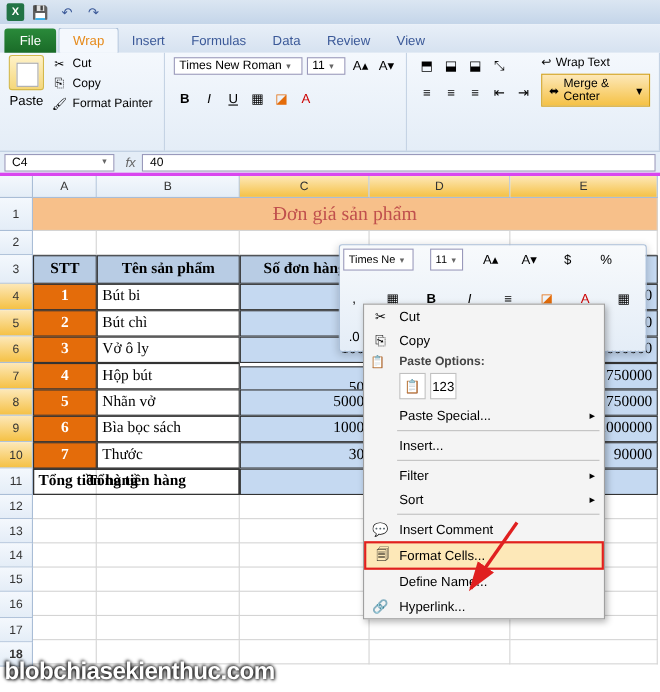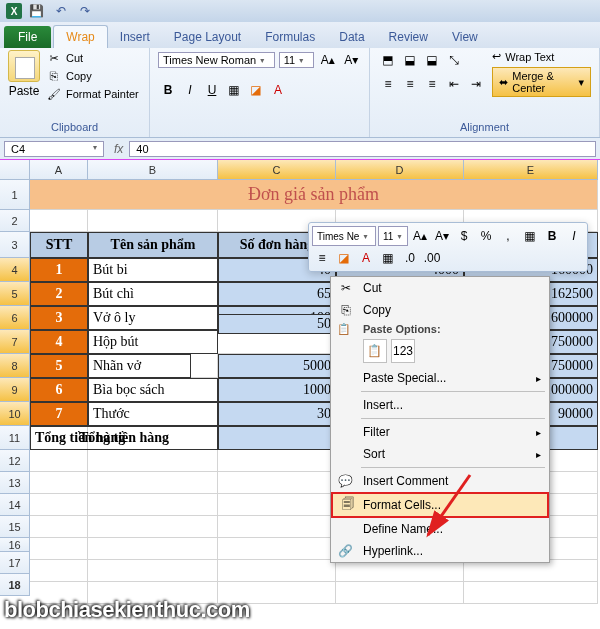--- a/index.html
+++ b/index.html
@@ -22,41 +22,41 @@
 .clip-side div { display: flex; align-items: center; gap: 4px; }
 .small-icon { width: 16px; height: 16px; display: inline-flex; align-items: center; justify-content: center; }
 .font-row1 { display: flex; gap: 4px; align-items: center; }
 .font-row2 { display: flex; gap: 2px; align-items: center; margin-top: 4px; }
 .combo { background: #fff; border: 1px solid #99b; padding: 1px 4px; font-size: 11px; display: flex; align-items: center; }
 .combo .drop { margin-left: 4px; font-size: 8px; color: #666; }
 .btn-sm { width: 20px; height: 20px; display: flex; align-items: center; justify-content: center; border: 1px solid transparent; font-size: 12px; }
 .align-body { display: flex; flex-direction: column; gap: 4px; }
 .align-row { display: flex; gap: 2px; align-items: center; }
 .merge-btn { background: linear-gradient(#fde8b8,#f5c145); border: 1px solid #d4a017; padding: 2px 6px; display: flex; align-items: center; gap: 4px; font-size: 11px; }
-.namebox-row { display: flex; align-items: center; background: #e4edf7; height: 22px; border-bottom: 1px solid #d946ef; }
+.namebox-row { display: flex; align-items: center; background: #e4edf7; height: 22px; border-bottom: 3px solid #d946ef; }
 .namebox { background: #fff; border: 1px solid #99b; width: 100px; padding: 1px 6px; margin: 0 4px; font-size: 11px; display: flex; }
 .fx { color: #666; font-style: italic; padding: 0 6px; }
 .fbar { background: #fff; flex: 1; padding: 1px 6px; font-size: 11px; border: 1px solid #99b; margin-right: 4px; }
 .grid-wrap { display: flex; }
 .rowheads { display: flex; flex-direction: column; }
 .colheads { display: flex; }
 .corner, .ch, .rh { background: linear-gradient(#f4f8fd,#e4edf7); border-right: 1px solid #a9bdd6; border-bottom: 1px solid #a9bdd6; display: flex; align-items: center; justify-content: center; font-size: 11px; color: #333; }
 .corner { width: 30px; height: 20px; }
 .ch { height: 20px; }
 .ch.sel, .rh.sel { background: linear-gradient(#fde8b8,#f5c145); }
 .rh { width: 30px; }
 .cells-area { position: relative; }
 .cell { position: absolute; border-right: 1px solid #d4d4d4; border-bottom: 1px solid #d4d4d4; padding: 2px 4px; font-size: 14px; display: flex; align-items: center; overflow: hidden; }
 .hdr-orange { background: #f7c08a; font-family: "Times New Roman", serif; font-size: 18px; color: #c0504d; justify-content: center; }
 .tbl-head { background: #b8cce4; border: 1px solid #333 !important; font-weight: bold; font-family: "Times New Roman", serif; justify-content: center; }
 .tbl-cell { border: 1px solid #333 !important; font-family: "Times New Roman", serif; }
 .stt { background: #e46c0a; color: #fff; justify-content: center; font-weight: bold; }
 .sel-blue { background: #c5d9f1; }
 .num { justify-content: flex-end; }
-.mini-toolbar { position: absolute; background: linear-gradient(#f8fafc,#e4edf7); border: 1px solid #a9bdd6; border-radius: 3px; padding: 3px; display: flex; flex-wrap: wrap; gap: 2px; width: 280px; box-shadow: 0 2px 8px rgba(0,0,0,0.2); }
+.mini-toolbar { position: absolute; background: linear-gradient(#f8fafc,#e4edf7); border: 1px solid #a9bdd6; border-radius: 3px; padding: 3px; display: flex; flex-wrap: wrap; gap: 15px; width: 280px; box-shadow: 0 2px 8px rgba(0,0,0,0.2); }
 .mini-toolbar .combo { font-size: 10px; }
 .context-menu { position: absolute; background: #f4f4f4; border: 1px solid #a0a0a0; box-shadow: 2px 2px 6px rgba(0,0,0,0.3); width: 220px; font-size: 12px; }
 .context-menu .mi { display: flex; align-items: center; padding: 4px 8px 4px 32px; position: relative; cursor: pointer; }
 .context-menu .mi .mico { position: absolute; left: 6px; width: 18px; height: 18px; display: flex; align-items: center; justify-content: center; }
 .context-menu .mi .sub { margin-left: auto; font-size: 10px; }
 .context-menu .hl { background: #fde8b8 !important; border: 2px solid #e02020 !important; padding: 4px 6px 4px 30px !important; }
 .context-menu .sep { height: 1px; background: #c0c0c0; margin: 2px 4px 2px 30px; }
 .context-menu .grp-label { padding: 2px 8px 2px 32px; font-weight: bold; color: #444; font-size: 11px; }
 .context-menu .paste-opts { display: flex; gap: 4px; padding: 2px 8px 4px 32px; }
 .context-menu .paste-opts .po { width: 24px; height: 24px; border: 1px solid #c0c0c0; background: #fff; display: flex; align-items: center; justify-content: center; }
@@ -70,21 +70,20 @@
   <div class="xl-icon">X</div>
   <div class="q-btn">💾</div>
   <div class="q-btn">↶</div>
   <div class="q-btn">↷</div>
 </div>
 
 <div class="tabs">
   <div class="file-tab">File</div>
   <div class="tab active">Wrap</div>
   <div class="tab">Insert</div>
-  <div class="tab">Page Layout</div>
   <div class="tab">Formulas</div>
   <div class="tab">Data</div>
   <div class="tab">Review</div>
   <div class="tab">View</div>
 </div>
 
 <div class="ribbon">
   <div class="group" style="width:150px">
     <div class="group-body">
       <div class="paste-big">
@@ -99,21 +98,20 @@
         <div>
             <span class="small-icon">⎘</span>
             <span>Copy</span>
           </div>
         <div>
             <span class="small-icon">🖌</span>
             <span>Format Painter</span>
           </div>
       </div>
     </div>
-    <div class="group-label">Clipboard</div>
   </div>
 
   <div class="group" style="width:220px">
     <div class="group-body" style="flex-direction:column">
       <div class="font-row1">
         <div class="combo" style="width:120px">
             <span>Times New Roman</span>
             <span class="drop">▾</span>
           </div>
         <div class="combo" style="width:36px">
@@ -162,21 +160,20 @@
             <span>↩</span>
             <span>Wrap Text</span>
           </div>
         <div class="merge-btn">
             <span>⬌</span>
             <span>Merge &amp; Center</span>
             <span class="drop">▾</span>
           </div>
       </div>
     </div>
-    <div class="group-label">Alignment</div>
   </div>
 </div>
 
 <div class="namebox-row">
   <div class="namebox">
       <span>C4</span>
       <span style="margin-left:auto;font-size:8px;color:#666">▾</span>
     </div>
   <span class="fx">fx</span>
   <div class="fbar">40</div>
@@ -194,21 +191,21 @@
         <div class="rh sel" style="height: 24px;">6</div>
         <div class="rh sel" style="height: 24px;">7</div>
         <div class="rh sel" style="height: 24px;">8</div>
         <div class="rh sel" style="height: 24px;">9</div>
         <div class="rh sel" style="height: 24px;">10</div>
         <div class="rh" style="height: 24px;">11</div>
         <div class="rh" style="height: 22px;">12</div>
         <div class="rh" style="height: 22px;">13</div>
         <div class="rh" style="height: 22px;">14</div>
         <div class="rh" style="height: 22px;">15</div>
-        <div class="rh" style="height: 14px;">16</div>
+        <div class="rh" style="height: 24px;">16</div>
         <div class="rh" style="height: 22px;">17</div>
         <div class="rh" style="height: 22px; font-weight: bold;">18</div>
       </div>
   </div>
   <div style="flex:1;position:relative">
     <div class="colheads" id="colheads">
         <div class="ch" style="width: 58px;">A</div>
         <div class="ch" style="width: 130px;">B</div>
         <div class="ch sel" style="width: 118px;">C</div>
         <div class="ch sel" style="width: 128px;">D</div>
@@ -321,25 +318,25 @@
         <div class="cell tbl-cell sel-blue num" style="left: 188px; top: 102px; width: 118px; height: 24px;">65</div>
         <div class="cell tbl-cell sel-blue num" style="left: 306px; top: 102px; width: 128px; height: 24px;"></div>
         <div class="cell tbl-cell sel-blue num" style="left: 434px; top: 102px; width: 134px; height: 24px;">162500</div>
         <div class="cell tbl-cell stt" style="left: 0px; top: 126px; width: 58px; height: 24px;">3</div>
         <div class="cell tbl-cell" style="left: 58px; top: 126px; width: 130px; height: 24px;">Vở ô ly</div>
         <div class="cell tbl-cell sel-blue num" style="left: 188px; top: 126px; width: 118px; height: 24px;">100</div>
         <div class="cell tbl-cell sel-blue num" style="left: 306px; top: 126px; width: 128px; height: 24px;"></div>
         <div class="cell tbl-cell sel-blue num" style="left: 434px; top: 126px; width: 134px; height: 24px;">600000</div>
         <div class="cell tbl-cell stt" style="left: 0px; top: 150px; width: 58px; height: 24px;">4</div>
         <div class="cell tbl-cell" style="left: 58px; top: 150px; width: 130px; height: 24px;">Hộp bút</div>
-        <div class="cell tbl-cell sel-blue num" style="left: 188px; top: 134px; width: 118px; height: 20px;">50</div>
+        <div class="cell tbl-cell sel-blue num" style="left: 188px; top: 153px; width: 118px; height: 40px;">50</div>
         <div class="cell tbl-cell sel-blue num" style="left: 306px; top: 150px; width: 128px; height: 24px;"></div>
         <div class="cell tbl-cell sel-blue num" style="left: 434px; top: 150px; width: 134px; height: 24px;">750000</div>
         <div class="cell tbl-cell stt" style="left: 0px; top: 174px; width: 58px; height: 24px;">5</div>
-        <div class="cell tbl-cell" style="left: 58px; top: 174px; width: 103px; height: 24px;">Nhãn vở</div>
+        <div class="cell tbl-cell" style="left: 58px; top: 174px; width: 130px; height: 24px;">Nhãn vở</div>
         <div class="cell tbl-cell sel-blue num" style="left: 188px; top: 174px; width: 118px; height: 24px;">5000</div>
         <div class="cell tbl-cell sel-blue num" style="left: 306px; top: 174px; width: 128px; height: 24px;"></div>
         <div class="cell tbl-cell sel-blue num" style="left: 434px; top: 174px; width: 134px; height: 24px;">750000</div>
         <div class="cell tbl-cell stt" style="left: 0px; top: 198px; width: 58px; height: 24px;">6</div>
         <div class="cell tbl-cell" style="left: 58px; top: 198px; width: 130px; height: 24px;">Bìa bọc sách</div>
         <div class="cell tbl-cell sel-blue num" style="left: 188px; top: 198px; width: 118px; height: 24px;">1000</div>
         <div class="cell tbl-cell sel-blue num" style="left: 306px; top: 198px; width: 128px; height: 24px;"></div>
         <div class="cell tbl-cell sel-blue num" style="left: 434px; top: 198px; width: 134px; height: 24px;">1000000</div>
         <div class="cell tbl-cell stt" style="left: 0px; top: 222px; width: 58px; height: 24px;">7</div>
         <div class="cell tbl-cell" style="left: 58px; top: 222px; width: 130px; height: 24px;">Thước</div>

